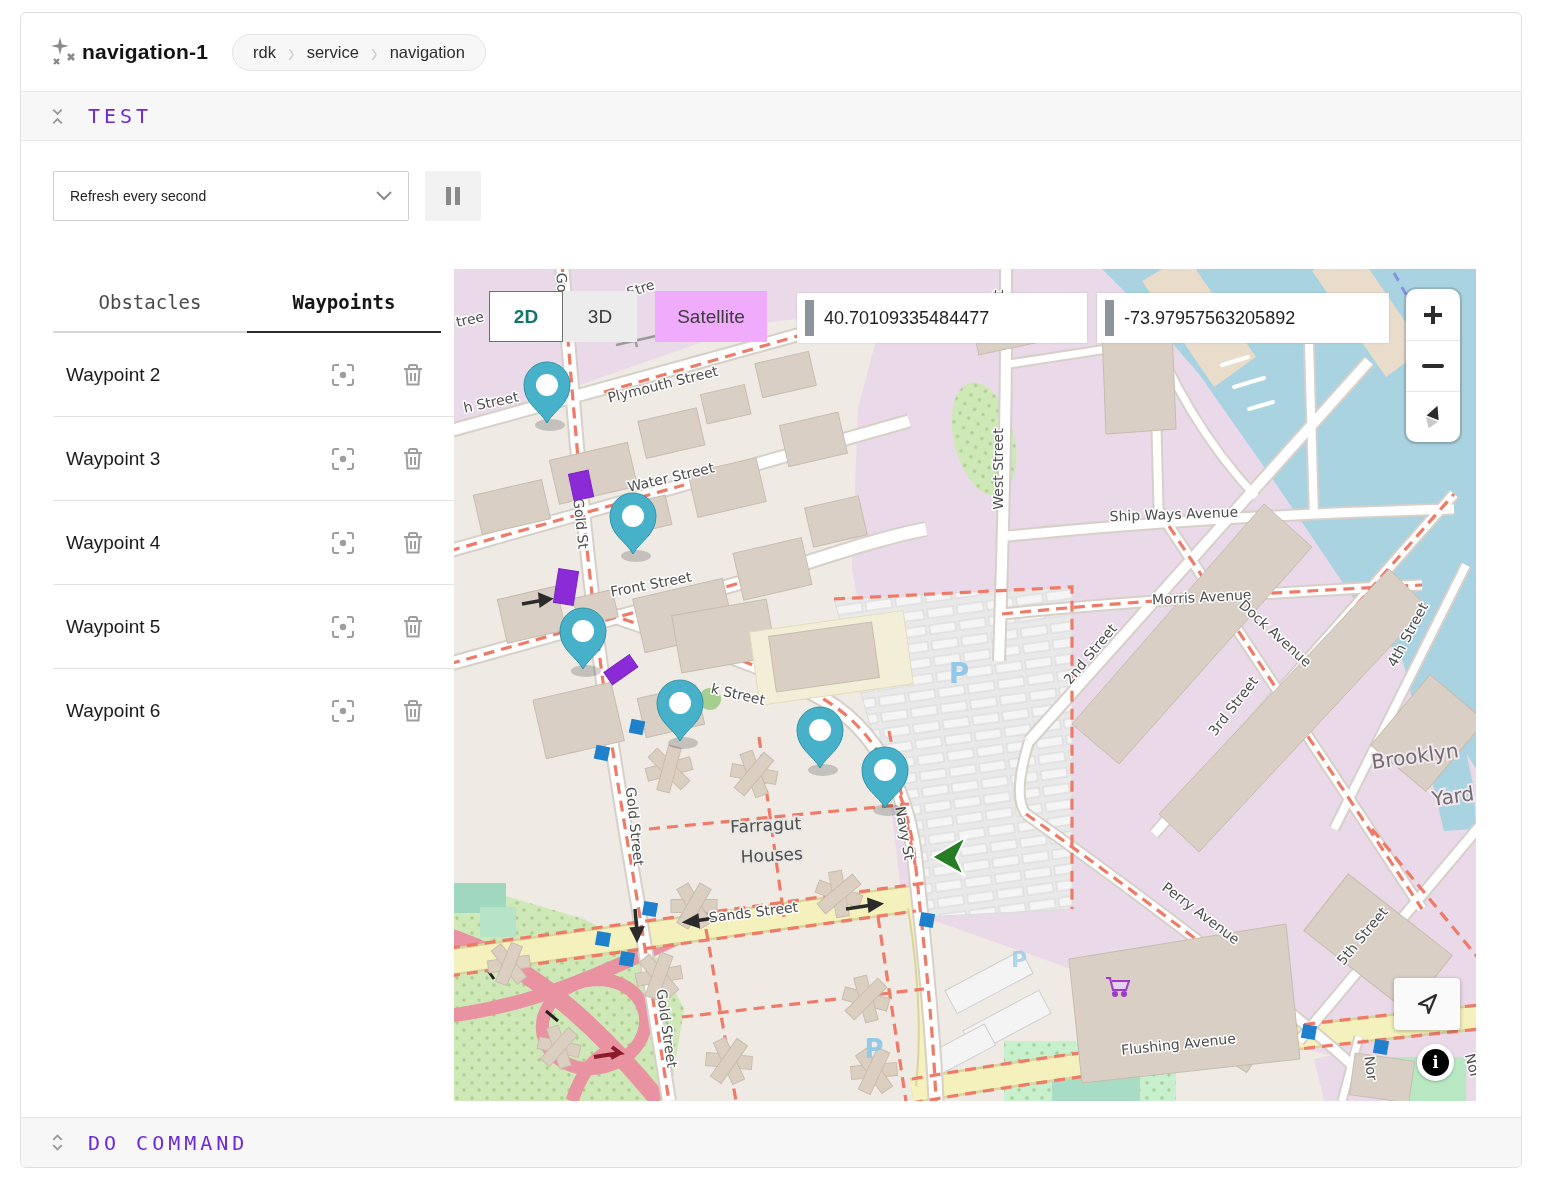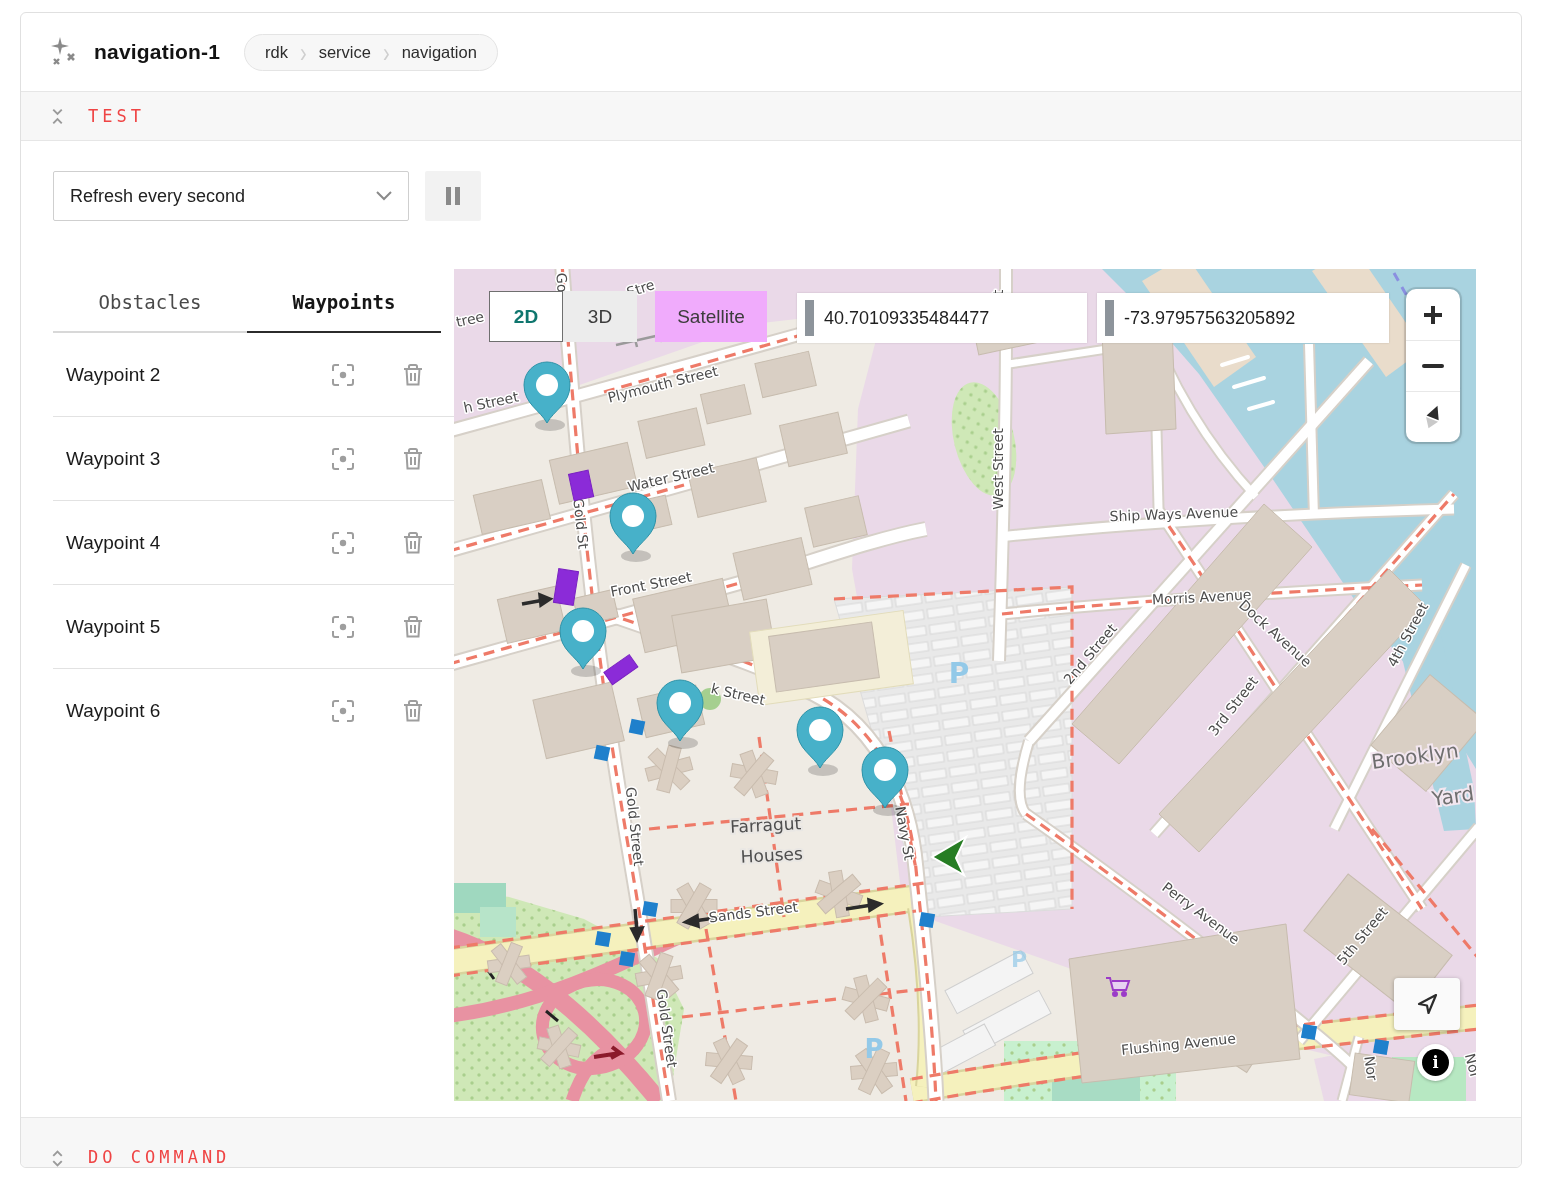--- a/index.html
+++ b/index.html
@@ -2,35 +2,35 @@
 <html><head>
 <meta charset="utf-8">
 <style>
   * { box-sizing: border-box; margin: 0; padding: 0; }
   body { width:1542px; height:1180px; background:#fff; font-family:"Liberation Sans", sans-serif; position:relative; }
   .card { position:absolute; left:20px; top:12px; width:1502px; height:1156px; background:#fff; border:1px solid #e0e0e0; border-radius:6px; }
 
   
   .hdr { height:78px; display:flex; align-items:center; padding-left:25px; }
   .hdr .spark { width:34px; height:34px; color:#8a8a8a; }
-  .hdr h1 { font-size:21px; font-weight:bold; color:#131313; margin-left:14px; letter-spacing:.2px; }
+  .hdr h1 { font-size:21px; font-weight:bold; color:#131313; margin-left:2px; letter-spacing:.2px; }
   .crumbs { margin-left:24px; display:flex; align-items:center; background:#f7f7f7; border:1px solid #e4e4e4; border-radius:19px; height:37px; padding:0 20px; }
   .crumbs span.crumb { font-size:16.5px; color:#2d2d2d; }
   .crumbs .sep { color:#cfcfcf; font-size:20px; margin:0 12px; transform:scaleY(1.4); display:inline-block; }
 
   
   .bar { height:50px; background:#f7f7f7; border-top:1px solid #e6e6e6; border-bottom:1px solid #e6e6e6; display:flex; align-items:center; }
   .bar .fold { margin-left:28px; color:#9a9a9a; }
-  .bar .bar-label { margin-left:22px; font-family:"DejaVu Sans Mono", monospace; font-size:17px; color:#ef4444; letter-spacing:4px; }
-  .bar.bottom { position:absolute; left:0; bottom:0; width:100%; border-bottom:none; border-radius:0 0 6px 6px;align-items:flex-end; }
+  .bar .bar-label { margin-left:22px; font-family:"DejaVu Sans Mono", monospace; font-size:20px; color:#6d28d9; letter-spacing:4px; }
+  .bar.bottom { position:absolute; left:0; bottom:0; width:100%; border-bottom:none; border-radius:0 0 6px 6px; }
 
   
   .controls-row { height:110px; display:flex; align-items:center; padding-left:32px; }
   .select { width:356px; height:50px; border:1px solid #cfcfcf; border-radius:2px; display:flex; align-items:center; justify-content:space-between; padding:0 16px; background:#fff; cursor:pointer; }
-  .select .val { font-size:18px; color:#222; }
+  .select .val { font-size:14px; color:#222; }
   .pause-btn { width:56px; height:50px; margin-left:16px; background:#f2f2f2; border-radius:2px; display:flex; align-items:center; justify-content:center; cursor:pointer; }
 
   
   .content { display:flex; margin-top:18px; }
   .left { width:433px; padding-left:32px; flex:none; }
   .tabs { display:flex; }
   .tab { width:194px; text-align:center; font-family:"DejaVu Sans Mono", monospace; font-size:19px; padding:22px 0 18px; border-bottom:2px solid #d8d8d8; color:#4a4a4a; cursor:pointer; }
   .tab.active { font-weight:bold; color:#161616; border-bottom-color:#2b2b2b; }
   .wrow { height:84px; display:flex; align-items:center; border-bottom:1px solid #e2e2e2; }
   .wrow:last-child { border-bottom:none; }

